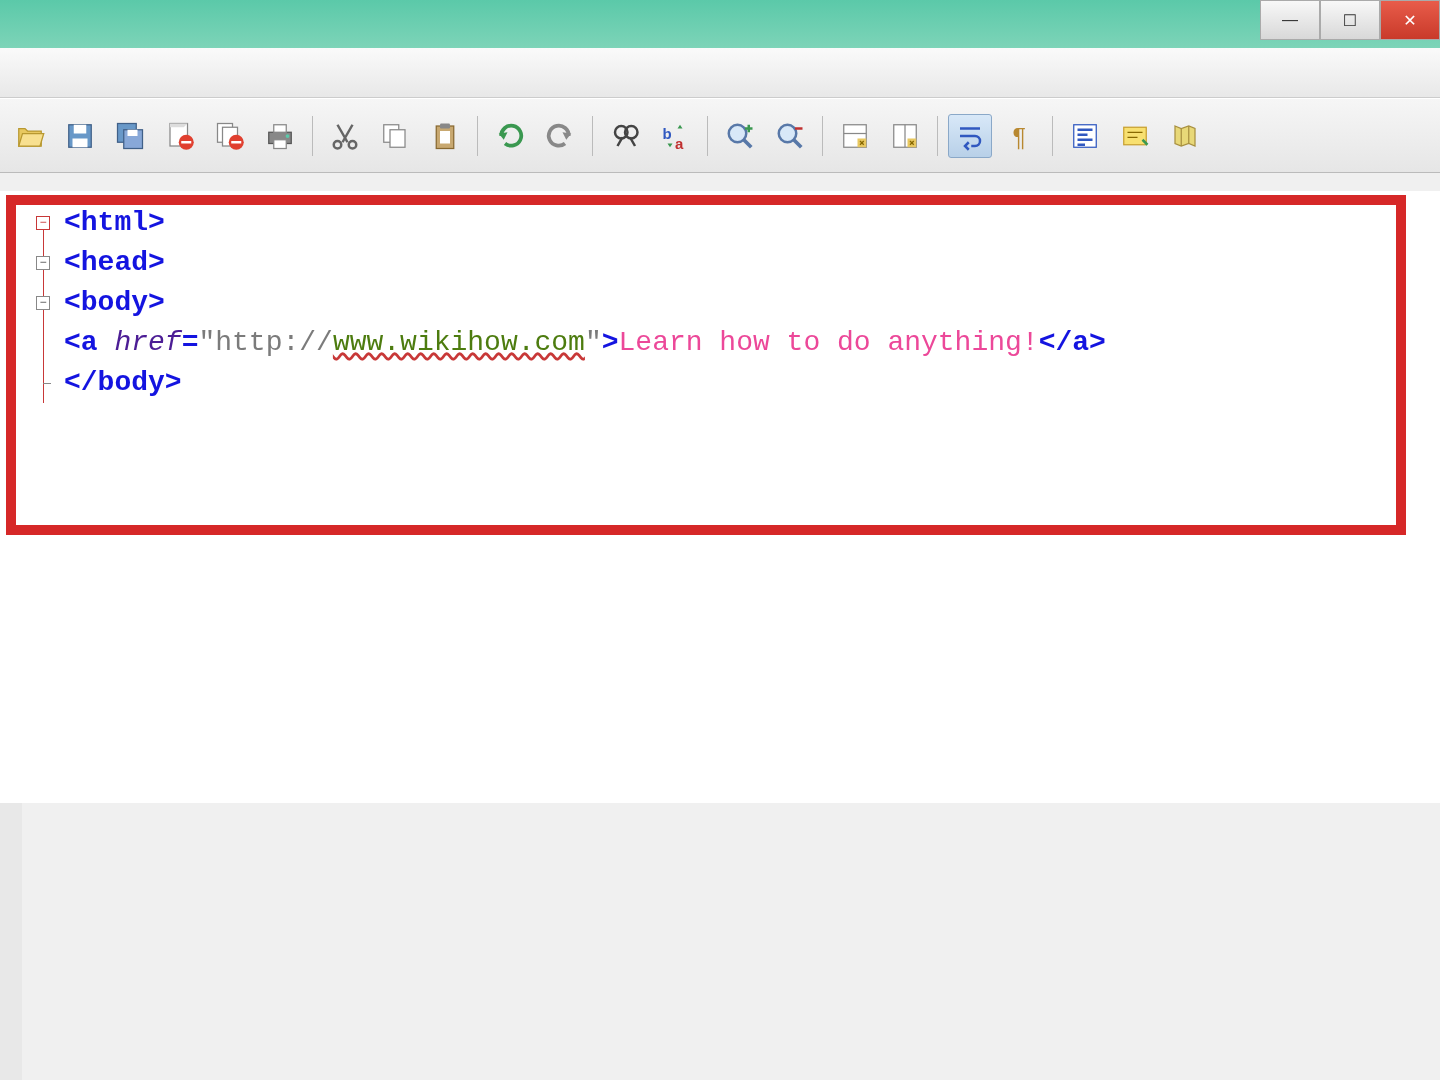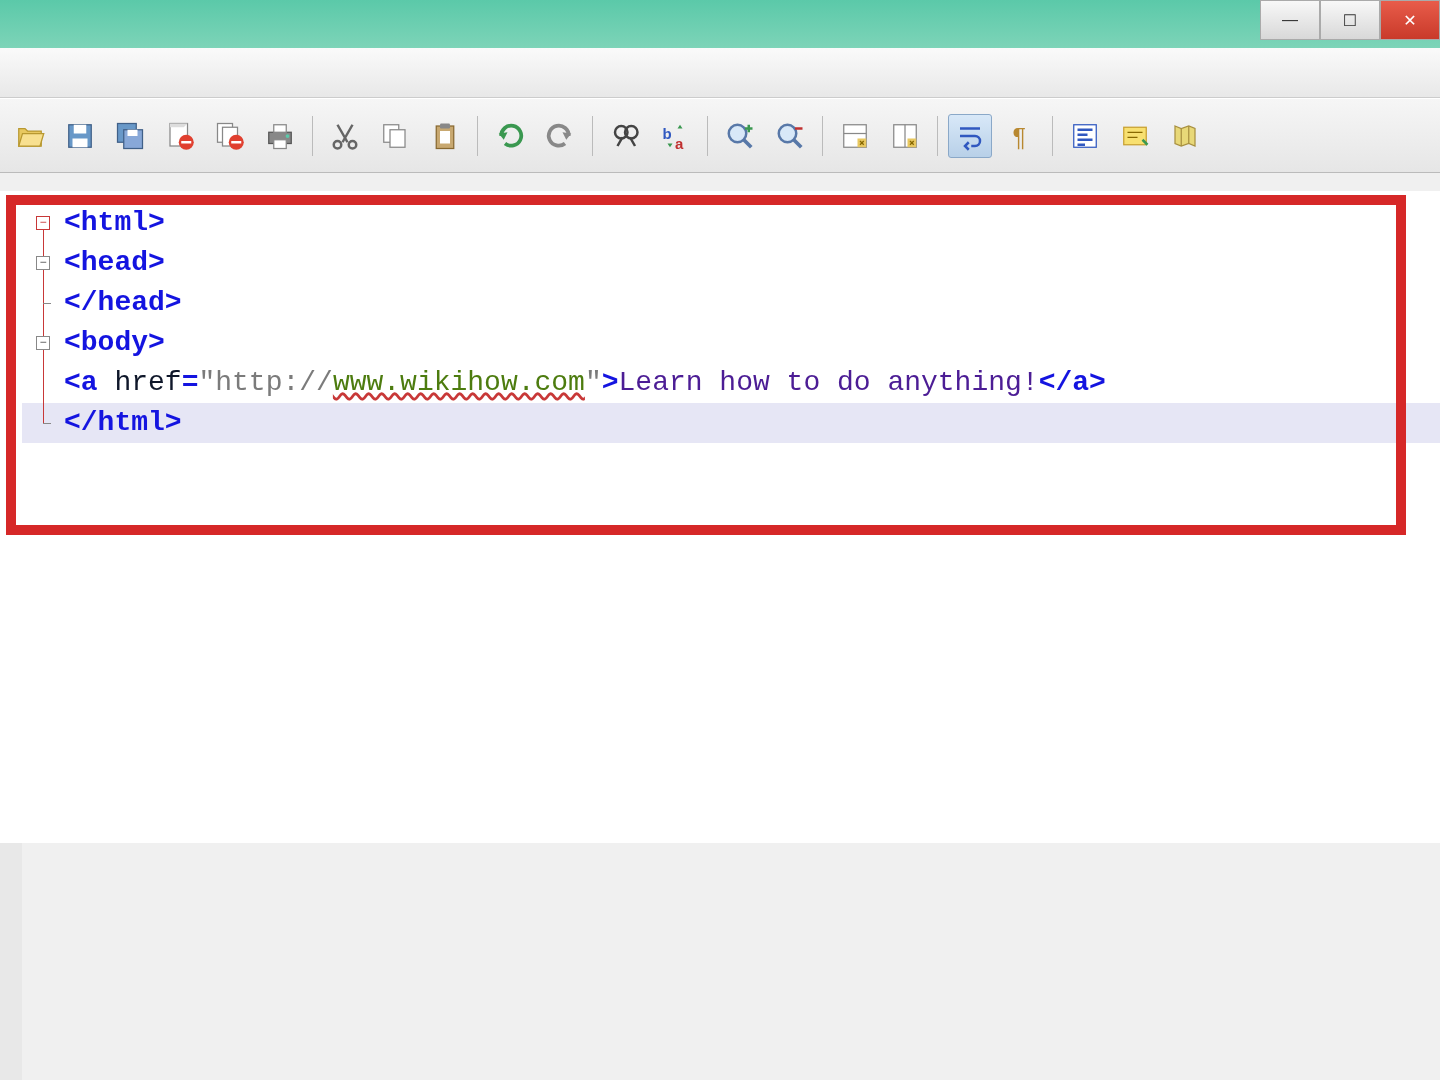--- a/index.html
+++ b/index.html
@@ -169,23 +169,23 @@
 .fold-line-h {
   position: absolute;
   left: 21px;
   width: 8px;
   height: 1px;
   background: #888;
   top: 20px;
 }
 
 .tag { color: #1414e0; font-weight: bold; }
-.attr { color: #0f172a; }
+.attr { color: #4c1d95; font-style: italic; }
 .str { color: #7b7b7b; }
-.txt { color: #4c1d95; }
+.txt { color: #ec4899; }
 .url { color: #4d7c0f; text-decoration: underline wavy #c83838; }
 </style>
 </head>
 <body>
 
 <div class="titlebar">
   <div class="window-controls">
     <div class="win-btn">
         <span class="sym">—</span>
       </div>
@@ -404,19 +404,18 @@
     </div>
   </div>
 
 <div class="editor-container">
   <div class="gutter-col"></div>
   <div class="editor-outer">
     <div class="highlight-box"></div>
     <div class="code-area" id="code-area">
         <div class="code-line"><div class="fold-gutter"><div class="fold-line-v" style="top: 20px; height: 20px;"></div><div class="fold-box red">−</div></div><div><span class="tag">&lt;html&gt;</span></div></div>
         <div class="code-line"><div class="fold-gutter"><div class="fold-line-v" style="top: 0px; height: 20px;"></div><div class="fold-line-v" style="top: 20px; height: 20px;"></div><div class="fold-box">−</div></div><div><span class="tag">&lt;head&gt;</span></div></div>
-        <div class="code-line"><div class="fold-gutter"><div class="fold-line-v" style="top: 0px; height: 20px;"></div><div class="fold-line-v" style="top: 20px; height: 20px;"></div><div class="fold-line-h"></div></div><div><span class="tag">&lt;/head&gt;</span></div></div>
         <div class="code-line"><div class="fold-gutter"><div class="fold-line-v" style="top: 0px; height: 20px;"></div><div class="fold-line-v" style="top: 20px; height: 20px;"></div><div class="fold-box">−</div></div><div><span class="tag">&lt;body&gt;</span></div></div>
         <div class="code-line"><div class="fold-gutter"><div class="fold-line-v" style="top: 0px; height: 20px;"></div><div class="fold-line-v" style="top: 20px; height: 20px;"></div></div><div><span class="tag">&lt;a </span><span class="attr">href</span><span class="tag">=</span><span class="str">"http://</span><span class="url">www.wikihow.com</span><span class="str">"</span><span class="tag">&gt;</span><span class="txt">Learn how to do anything!</span><span class="tag">&lt;/a&gt;</span></div></div>
-        <div class="code-line current"><div class="fold-gutter"><div class="fold-line-v" style="top: 0px; height: 20px;"></div><div class="fold-line-h"></div></div><div><span class="tag">&lt;/html&gt;</span></div></div>
+        <div class="code-line"><div class="fold-gutter"><div class="fold-line-v" style="top: 0px; height: 20px;"></div><div class="fold-line-v" style="top: 20px; height: 20px;"></div><div class="fold-line-h"></div></div><div><span class="tag">&lt;/body&gt;</span></div></div>
       </div>
   </div>
 </div>
 
 </body></html>

